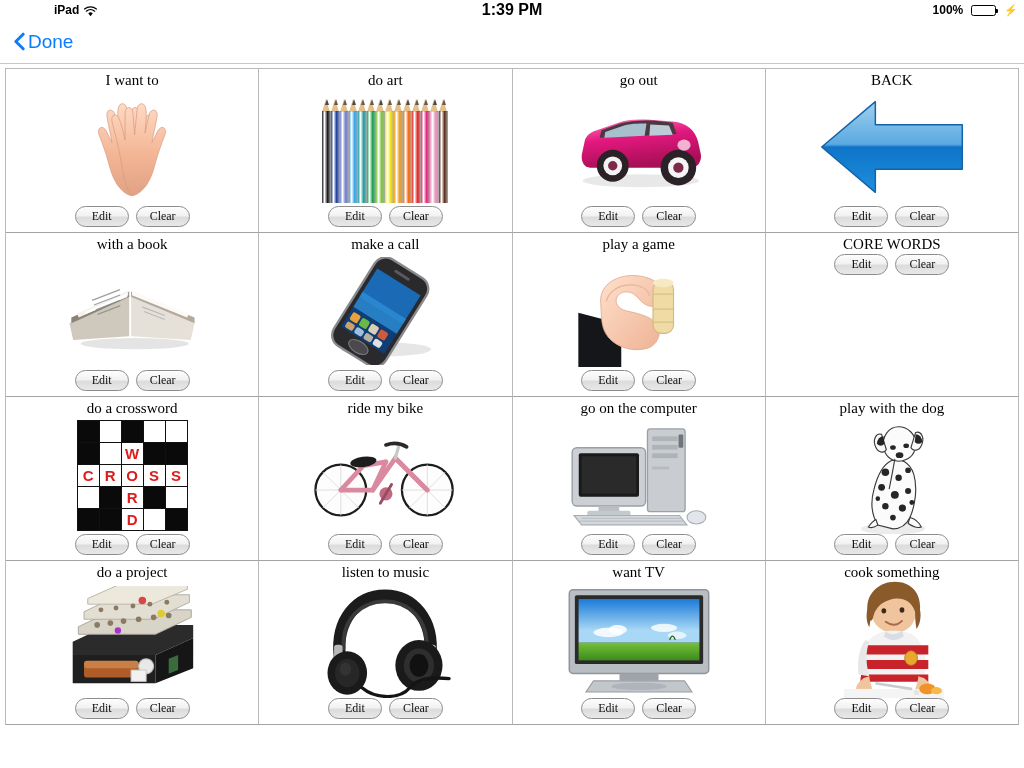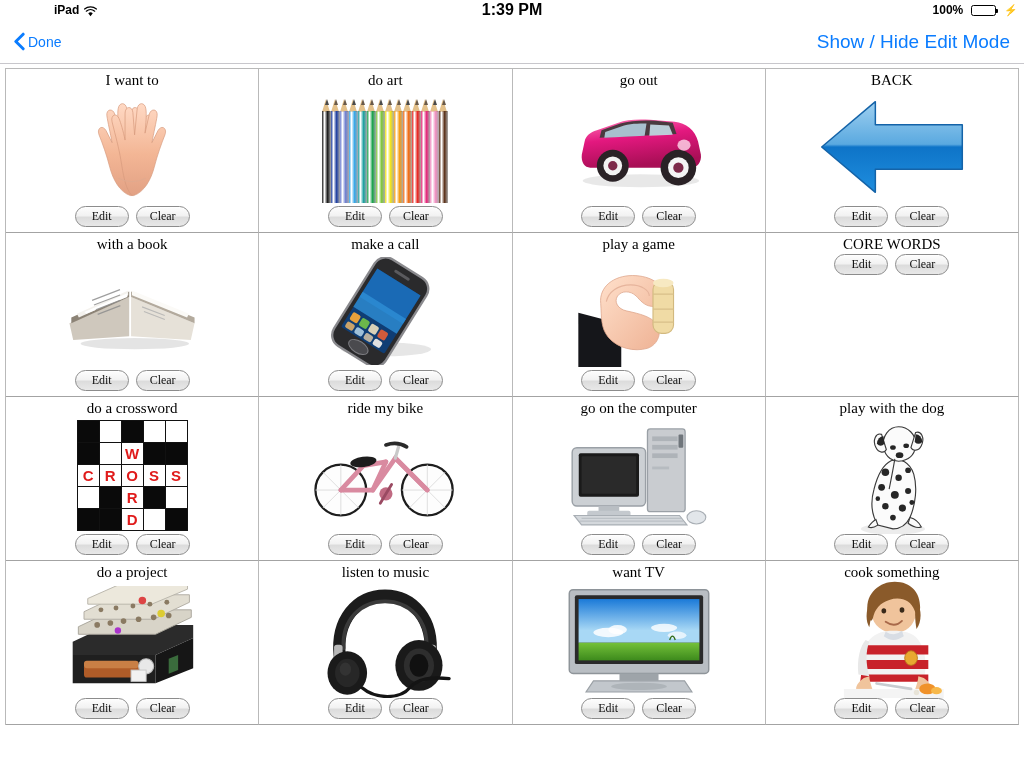--- a/index.html
+++ b/index.html
@@ -46,21 +46,21 @@
   
   .navbar {
     height: 44px;
     display: flex; align-items: center; justify-content: space-between;
     padding: 0 14px;
     border-bottom: 1px solid #c8c7cc;
     background: #ffffff;
   }
   .nav-back {
     display: flex; align-items: center; gap: 3px;
-    color: #0a7cff; font-size: 14px; cursor: pointer;
+    color: #0a7cff; font-size: 19px; cursor: pointer;
   }
   .chev { display: block; width: 11px; height: 19px; }
   .nav-right { color: #0a7cff; font-size: 19px; cursor: pointer; }
 
   
   .grid {
     width: 1014px; margin: 4px auto 0;
     border-top: 1px solid #b9b9b9;
     border-left: 1px solid #b9b9b9;
     display: grid;
@@ -175,21 +175,20 @@
 
 <div class="navbar">
   <div class="nav-back">
     <span class="chev">
       <svg viewBox="0 0 12 20" width="11" height="19" aria-hidden="true">
         <polyline points="10,2 2,10 10,18" fill="none" stroke="#0a7cff" stroke-width="3.2" stroke-linecap="round" stroke-linejoin="round"></polyline>
       </svg>
     </span>
     <span>Done</span>
   </div>
-  <div class="nav-right">Show / Hide Edit Mode</div>
 </div>
 
 <div class="grid" id="grid">
     <div class="cell">
       <div class="cell-label">I want to</div>
       <div class="art">
         <svg class="art-svg" viewBox="0 0 120 120" width="104" height="104" aria-hidden="true">
     <defs>
             <linearGradient id="sk" x1="0" y1="0" x2="0" y2="1">
       <stop offset="0" stop-color="#ffd9c4"></stop>

